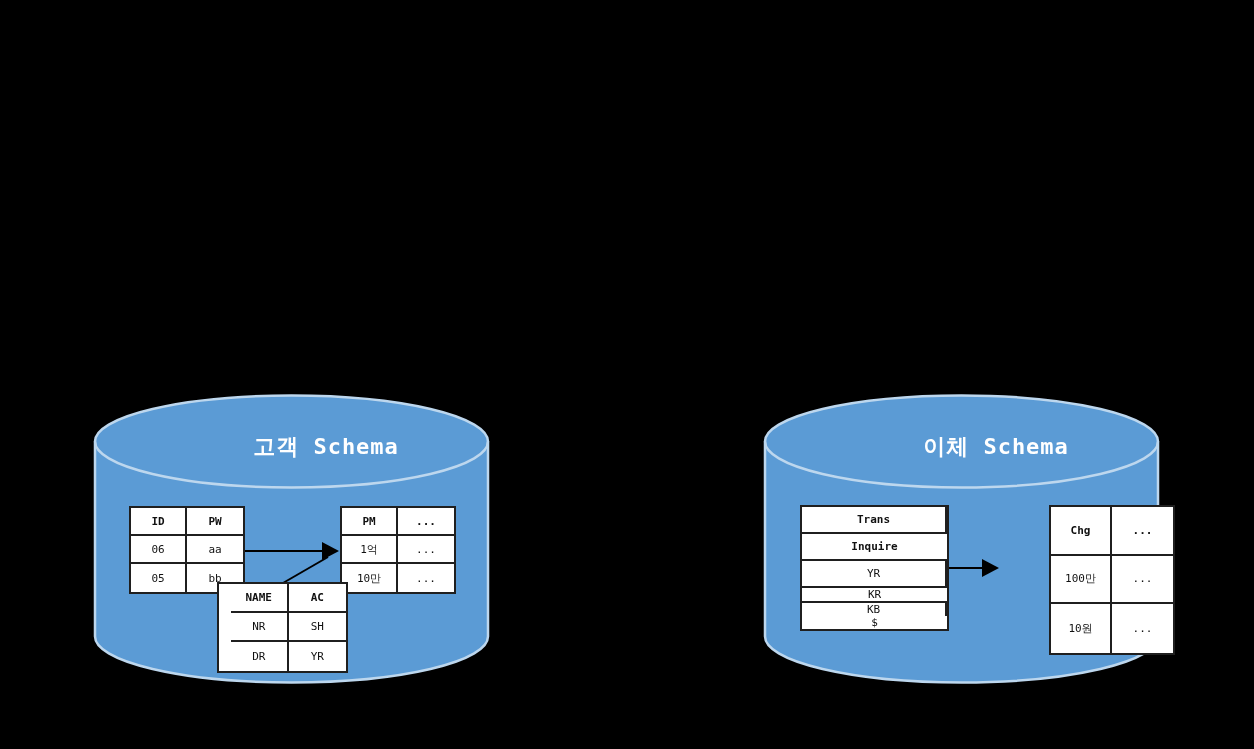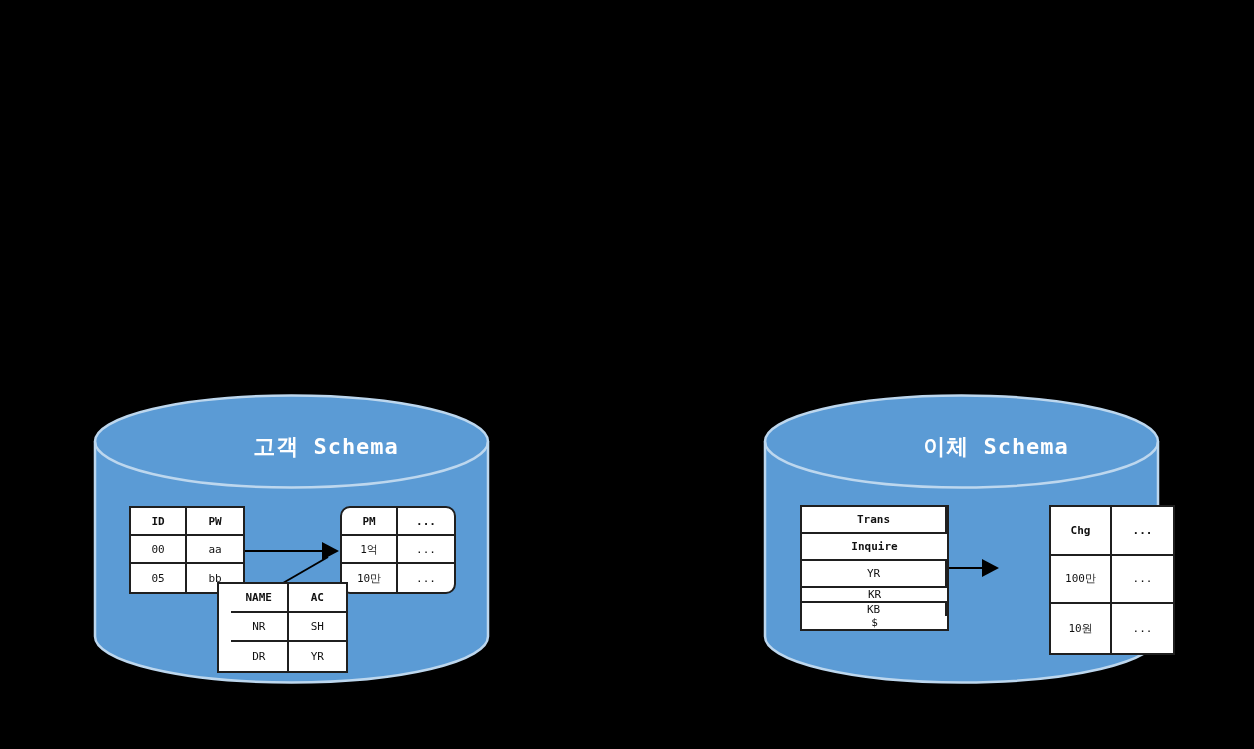--- a/index.html
+++ b/index.html
@@ -72,27 +72,27 @@
     <line x1="245" y1="551" x2="324" y2="551" stroke="#000" stroke-width="2"></line>
     <polygon points="339,551 322,542 322,560" fill="#000"></polygon>
     <line x1="283" y1="583" x2="328" y2="557" stroke="#000" stroke-width="2"></line>
     <line x1="949" y1="568" x2="984" y2="568" stroke="#000" stroke-width="2"></line>
     <polygon points="999,568 982,559 982,577" fill="#000"></polygon>
   </svg>
 
   <div class="dtable" style="left:129px; top:506px; width:116px; height:88px; grid-template-columns:1fr 1fr; grid-template-rows:1fr 1fr 1fr;">
     <div class="cell head br bb">ID</div>
     <div class="cell head bb">PW</div>
-    <div class="cell br bb">00</div>
+    <div class="cell br bb">06</div>
     <div class="cell bb">aa</div>
     <div class="cell br">05</div>
     <div class="cell">bb</div>
   </div>
 
-  <div class="dtable" style="left:340px; top:506px; width:116px; height:88px; grid-template-columns:1fr 1fr; grid-template-rows:1fr 1fr 1fr;border-radius:10px;">
+  <div class="dtable" style="left:340px; top:506px; width:116px; height:88px; grid-template-columns:1fr 1fr; grid-template-rows:1fr 1fr 1fr;">
     <div class="cell head br bb">PM</div>
     <div class="cell head bb">...</div>
     <div class="cell br bb">1억</div>
     <div class="cell bb">...</div>
     <div class="cell br">10만</div>
     <div class="cell">...</div>
   </div>
 
   <div class="dtable top" style="left:217px; top:582px; width:131px; height:91px; grid-template-columns:1fr 1fr; grid-template-rows:1fr 1fr 1fr;">
     <div class="cell head br bb">NAME</div>

